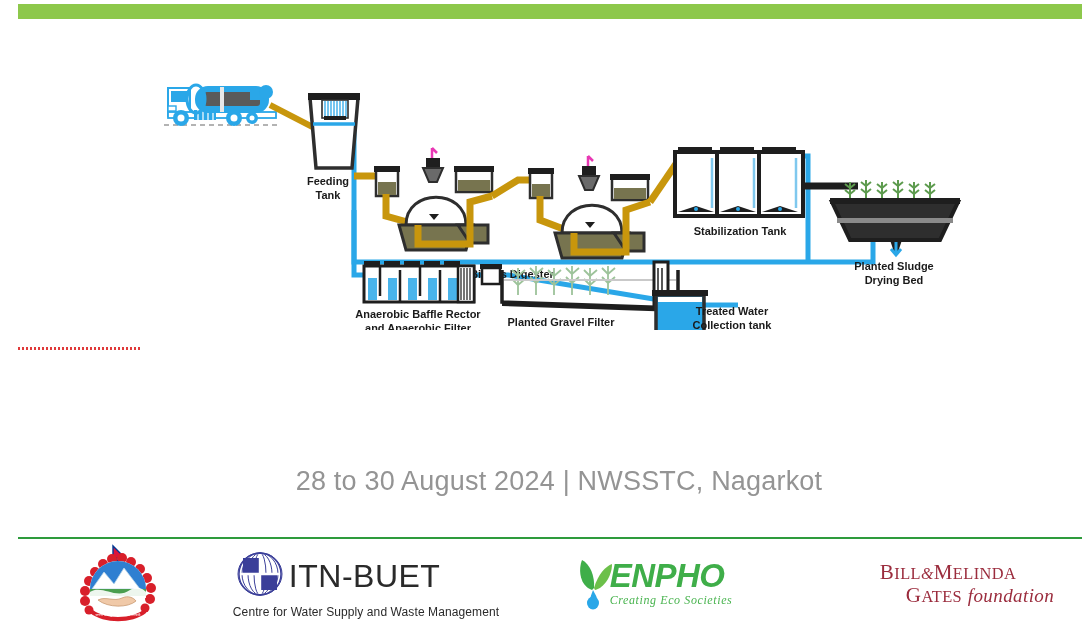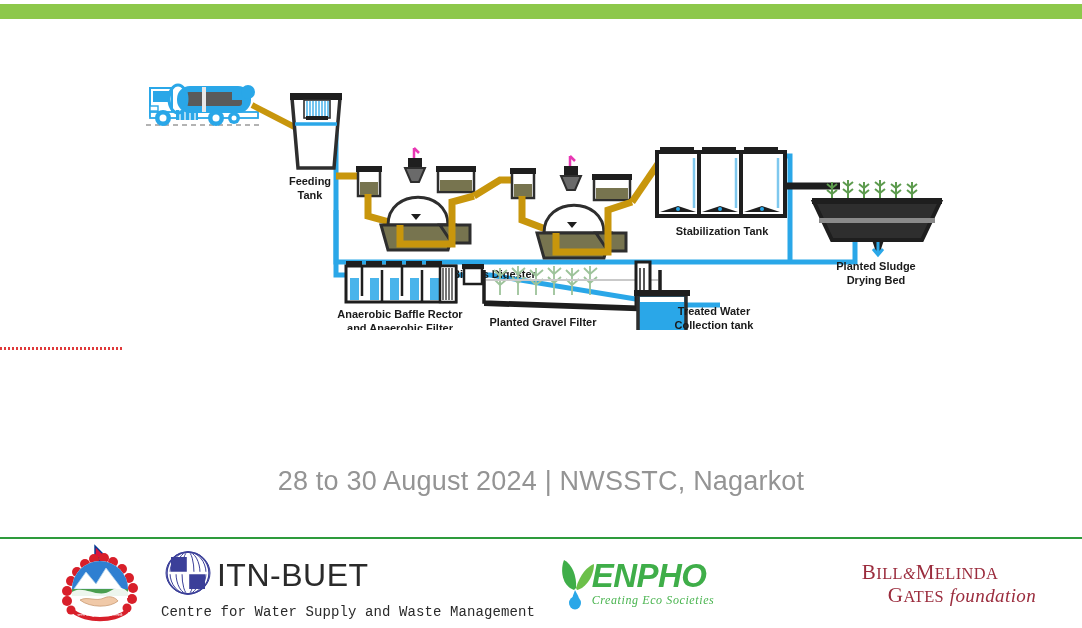--- a/index.html
+++ b/index.html
@@ -8,20 +8,21 @@
     height: 628px;
     overflow: hidden;
     background: #ffffff;
     font-family: "Liberation Sans", sans-serif;
   }
   #slide {
     position: relative;
     width: 966px;
     height: 628px;
     background: #ffffff;
+    margin-left: 18px;
   }
   
   #top-strip {
     position: absolute;
     left: 0; top: 4px;
     width: 1082px; height: 15px;
     background: #8dc84b;
   }
   
   #diagram-wrap {
@@ -103,22 +104,22 @@
   .itn-row { display: flex; align-items: center; }
   .itn-word {
     font-family: "Liberation Sans", sans-serif;
     font-size: 32px;
     font-weight: normal;
     color: #2a2a2a;
     letter-spacing: 0.5px;
     line-height: 1;
   }
   .itn-tag {
-    font-family: Liberation Mono, monospace;
-    font-size: 14px;
+    font-family: Liberation Sans, sans-serif;
+    font-size: 12px;
     color: #2a2a2a;
     letter-spacing: 0.1px;
     margin-top: 3px;
     white-space: nowrap;
   }
   
   #logo-enpho { left: 545px; width: 180px; }
   .enpho-word {
     font-family: "Liberation Sans", sans-serif;
     font-size: 33px;

